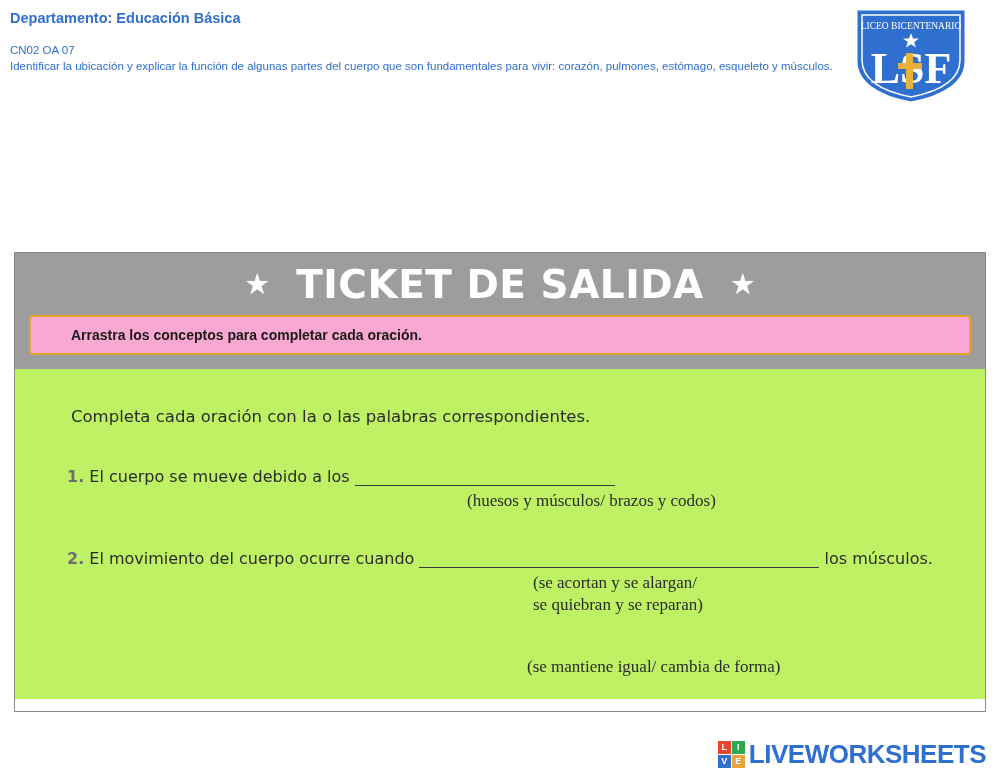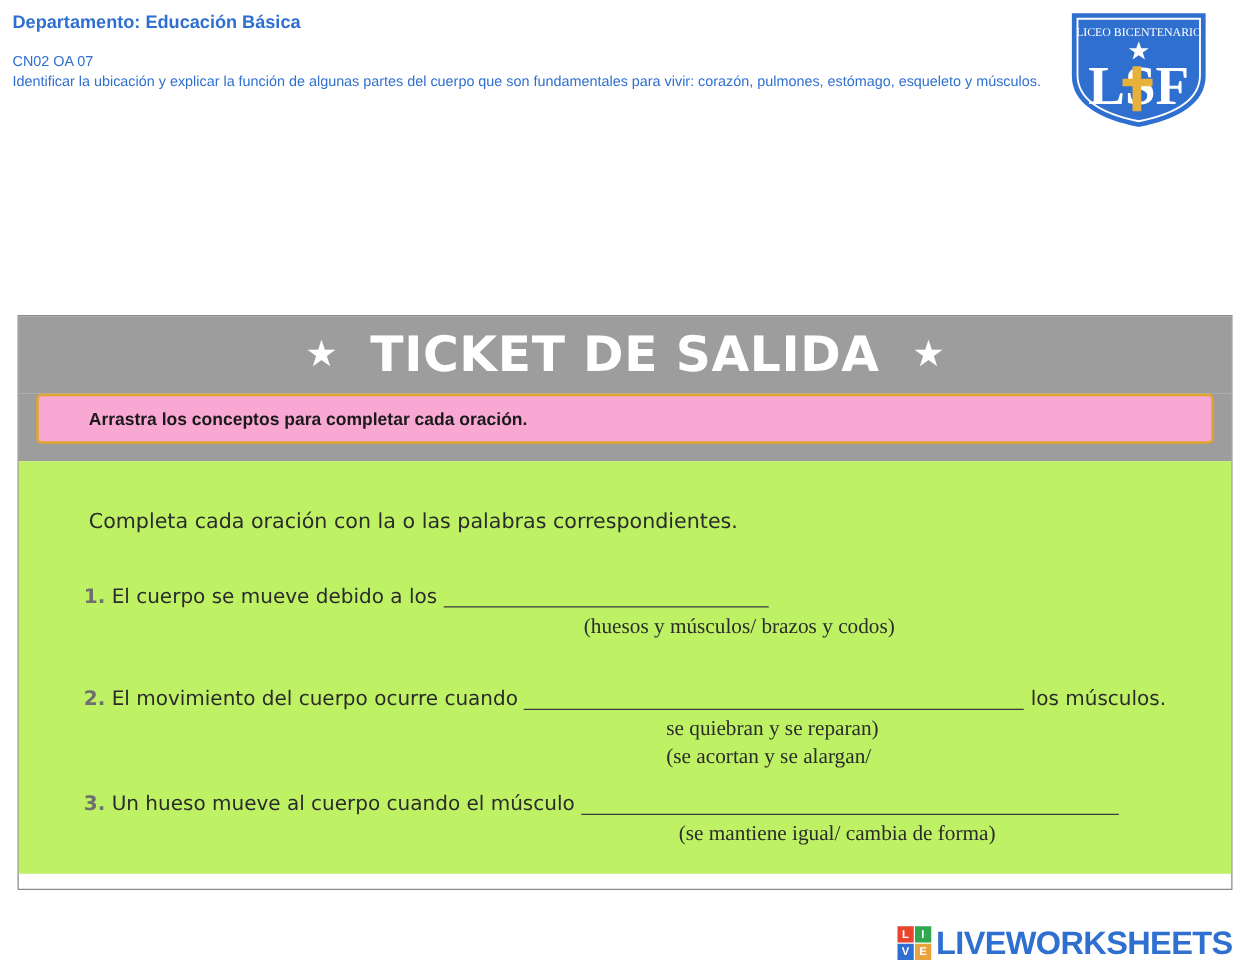--- a/index.html
+++ b/index.html
@@ -161,21 +161,21 @@
   .o1 { left: 452px; top: 122px; }
 
   
   .q2 { left: 52px; top: 180px; }
   .q2 .rule { width: 400px; }
   .o2 { left: 518px; top: 203px; }
 
   
   .q3 { left: 52px; top: 264px; }
   .q3 .rule { width: 430px; }
-  .o3 { left: 528px; top: 288px; text-align: center; }
+  .o3 { left: 512px; top: 288px; text-align: center; }
 
   
   .footer {
     position: absolute;
     right: 14px;
     bottom: 8px;
     display: flex;
     align-items: center;
     gap: 4px;
   }
@@ -251,29 +251,24 @@
     </div>
     <div class="opts o1">(huesos y músculos/ brazos y codos)</div>
 
     <div class="q q2">
       <span class="qnum">2.</span>
       <span>El movimiento del cuerpo ocurre cuando</span>
       <span class="rule"></span>
       <span>los músculos.</span>
     </div>
     <div class="opts o2 two-line">
+      <div>(se acortan y se alargan/</div>
       <div>se quiebran y se reparan)</div>
-      <div>(se acortan y se alargan/</div>
-    </div>
-
-    <div class="q q3">
-      <span class="qnum">3.</span>
-      <span>Un hueso  mueve al cuerpo cuando el músculo</span>
-      <span class="rule"></span>
-    </div>
+    </div>
+
     <div class="opts o3">(se mantiene igual/ cambia de forma)</div>
 
   </div>
 </div>
 
 <div class="footer">
   <div class="lw-mark">
     <span class="lw-l">L</span>
     <span class="lw-i">I</span>
     <span class="lw-v">V</span>

